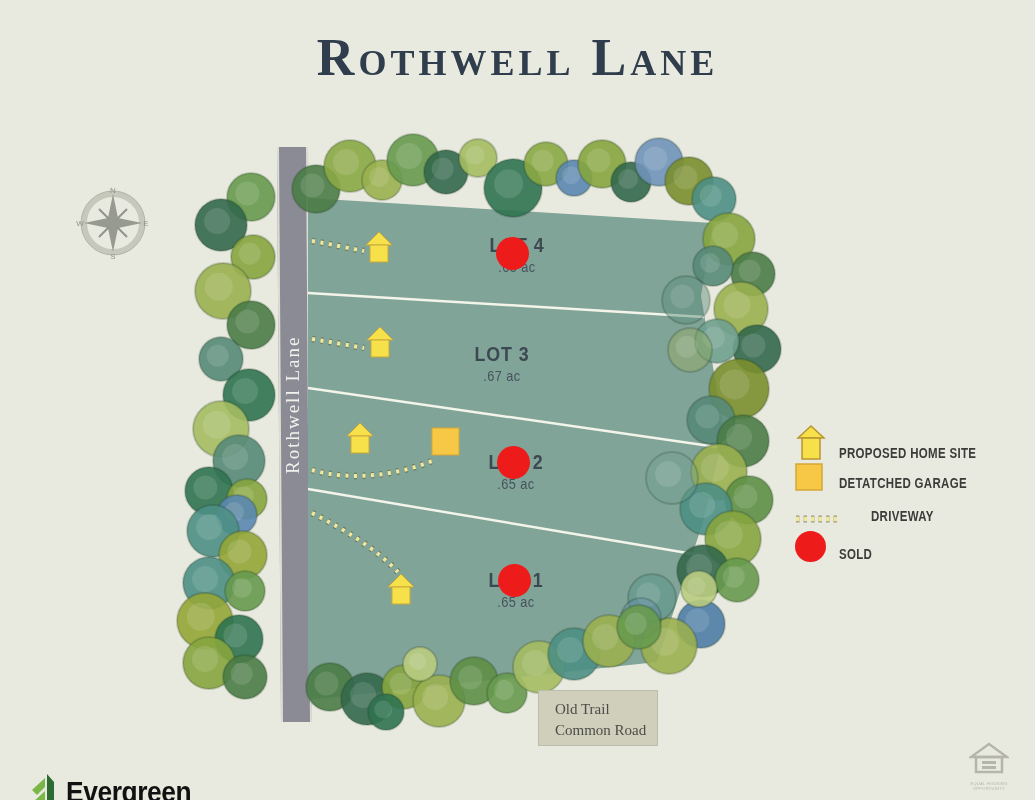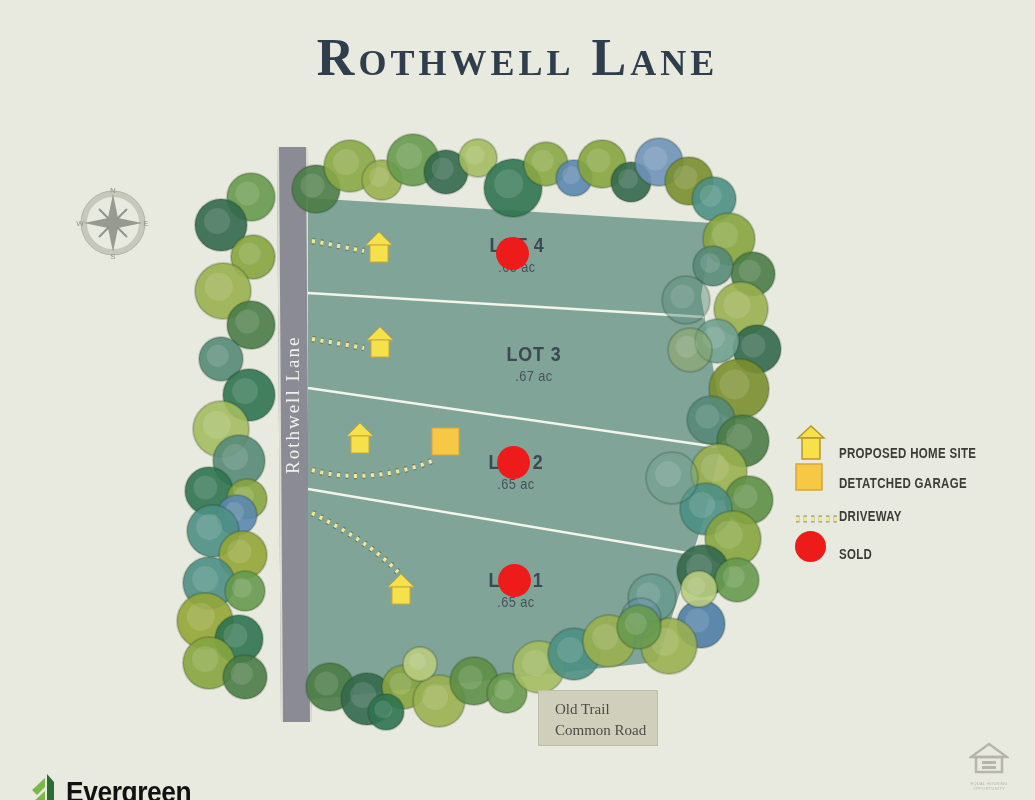--- a/index.html
+++ b/index.html
@@ -53,21 +53,21 @@
   }
   
   .legend{position:absolute;left:795px;top:424px;width:225px;z-index:3;}
   .legend-row{display:flex;align-items:flex-end;}
   .legend-icons{width:44px;flex:0 0 44px;display:flex;justify-content:flex-start;}
   .legend-label{
     font-size:14px;font-weight:bold;color:#3b3b37;letter-spacing:.4px;
     transform:scaleX(0.82);transform-origin:0 50%;white-space:nowrap;
   }
   .row-garage{margin-top:2px;}
-  .row-driveway{margin-top:17px;}
+  .row-driveway{margin-top:17px;gap:32px;}
   .row-sold{margin-top:7px;}
   .sold-legend-dot{width:31px;height:31px;border-radius:50%;background:#ee1b1b;}
   
   .common-area{
     position:absolute;left:538px;top:690px;width:120px;height:56px;z-index:3;
     background:#cfcfbc;border:1px solid #bcbcaa;box-sizing:border-box;
     font-family:"Liberation Serif",serif;font-size:15px;color:#4c4c48;line-height:1.4;
     padding:8px 0 0 16px;
   }
   
@@ -286,21 +286,21 @@
         <circle cx="383.3" cy="709.3" r="9" fill="rgba(255,255,255,0.12)"></circle>
         <circle cx="420" cy="664" r="17" fill="#b9cc80" fill-opacity="0.9" stroke="rgba(30,55,30,0.22)" stroke-width="2"></circle>
         <circle cx="417.45" cy="661.45" r="8.5" fill="rgba(255,255,255,0.12)"></circle>
       </g>
   </svg>
 
   <div class="lot-label" style="left:517px;top:254px">
     <div class="lot-name">LOT 4</div>
     <div class="lot-ac">.65 ac</div>
   </div>
-  <div class="lot-label" style="left:534px;top:363px">
+  <div class="lot-label" style="left:502px;top:363px">
     <div class="lot-name">LOT 3</div>
     <div class="lot-ac">.67 ac</div>
   </div>
   <div class="lot-label" style="left:516px;top:471px">
     <div class="lot-name">LOT 2</div>
     <div class="lot-ac">.65 ac</div>
   </div>
   <div class="lot-label" style="left:516px;top:589px">
     <div class="lot-name">LOT 1</div>
     <div class="lot-ac">.65 ac</div>

